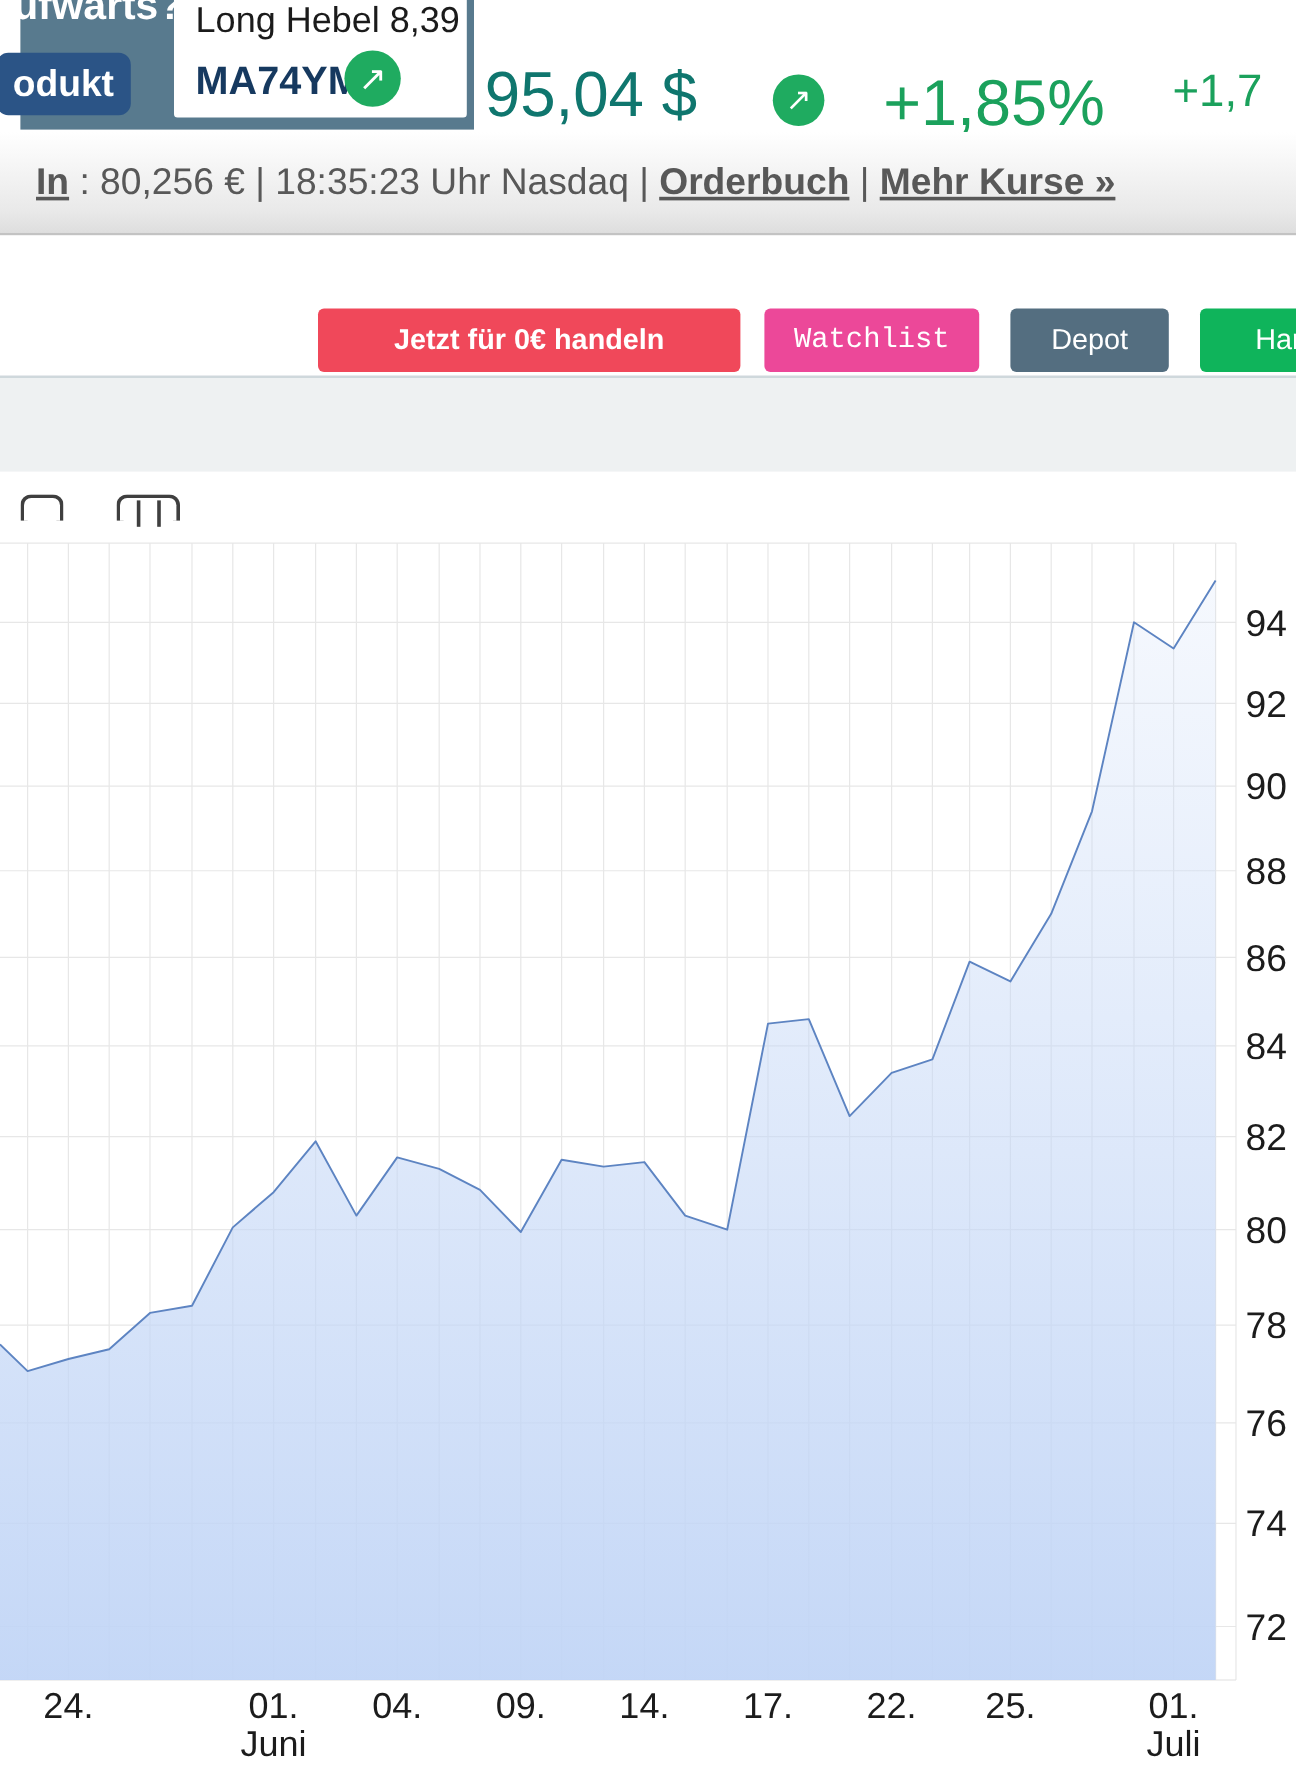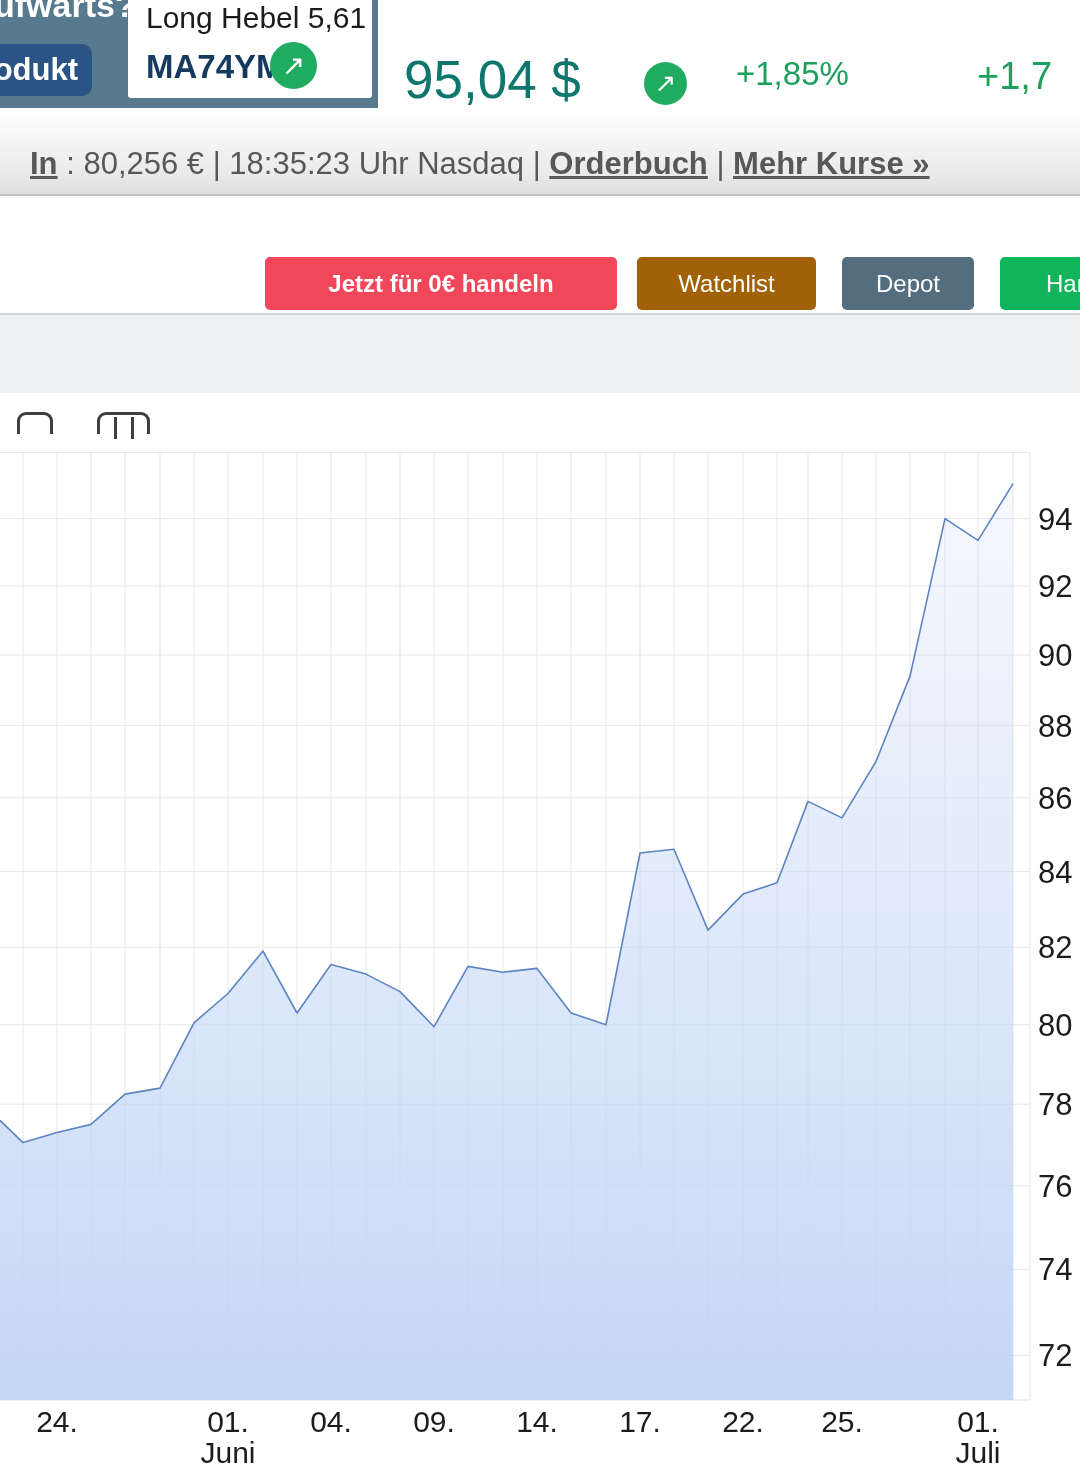--- a/index.html
+++ b/index.html
@@ -2,51 +2,51 @@
 <html><head>
 <meta charset="utf-8">
 <style>
   * { margin:0; padding:0; box-sizing:border-box; }
   html,body { width:1080px; height:1484px; overflow:hidden; background:#fff;
               font-family:"Liberation Sans", sans-serif; }
   .abs { position:absolute; }
   body { position:relative; }
 
   
-  #teaser-panel { left:0; top:0; width:378px; height:108px; background:#587a8e; }
+  #teaser-panel { left:17px; top:0; width:378px; height:108px; background:#587a8e; }
   #teaser-text { left:-6px; top:-14px; color:#fff; font-weight:bold; font-size:34px; white-space:nowrap; }
   #product-button { left:-20px; top:44px; width:112px; height:52px; background:#2b5486;
                     border:none; border-radius:10px; color:#fff; font-weight:bold; font-size:31px;
                     text-align:right; padding-right:14px; }
   #cert-card { left:128px; top:0; width:244px; height:98px; background:#fff; border-radius:0 0 3px 3px; }
   #cert-title { left:18px; top:1px; font-size:30px; color:#1b1b1b; white-space:nowrap; }
   #cert-wkn { left:18px; top:48px; font-size:33px; font-weight:bold; color:#16395f; }
   .green-circle { border-radius:50%; background:#1fab60; color:#fff; display:flex;
                   align-items:center; justify-content:center; }
   #cert-link-icon { left:142px; top:42px; width:47px; height:47px; font-size:28px; }
 
   
   #price-value { left:404px; top:49px; font-size:53px; color:#0f766e; white-space:nowrap; }
   #price-trend-icon { left:644px; top:62px; width:43px; height:43px; font-size:26px; }
-  #price-change-pct { left:736px; top:55px; font-size:33px; color:#1ba15c; white-space:nowrap; }
+  #price-change-pct { left:736px; top:55px; font-size:54px; color:#1ba15c; white-space:nowrap; }
   #price-change-abs { left:977px; top:55px; font-size:38px; color:#1ba15c; white-space:nowrap; }
 
   
   #quote-bar { left:0; top:110px; width:1080px; height:86px;
                background:linear-gradient(#ffffff, #e9e9e9 78%, #dedede);
                border-bottom:2px solid #c3c3c3; }
-  #quote-text { left:30px; top:36px; font-size:31px; color:#585858; white-space:nowrap; }
+  #quote-text { left:30px; top:24px; font-size:31px; color:#585858; white-space:nowrap; }
   #quote-text .b { font-weight:bold; }
   #quote-text .u { text-decoration:underline; }
 
   
   .btn { height:53px; border:none; border-radius:5px; color:#fff; font-size:24px;
          font-family:"Liberation Sans", sans-serif; }
   #trade-button { left:265px; top:257px; width:352px; background:#f0485a; font-weight:bold; }
-  #watchlist-button { left:637px; top:257px; width:179px; background:#a16207; }
+  #watchlist-button { left:637px; top:257px; width:179px; background:#ec4899;font-family:Liberation Mono, monospace; }
   #depot-button { left:842px; top:257px; width:132px; background:#546e80; }
   #handeln-button { left:1000px; top:257px; width:170px; background:#0fb45b; text-align:left; padding-left:46px; }
 
   
   #chart-toolbar { left:0; top:313px; width:1080px; height:80px; background:#eef1f2;
                    border-top:2px solid #cfd8dc; }
   .tb-label { top:338px; font-size:29px; color:#262626; white-space:nowrap; }
   .caret { top:346px; font-size:19px; color:#1e1e1e; line-height:1; }
   #vergleich-label { left:8px; }   #vergleich-caret { left:116px; }
   #darstellung-label { left:176px; } #darstellung-caret { left:306px; }
@@ -67,21 +67,21 @@
   #chart-svg { left:0; top:440px; }
   svg text { font-family:"Liberation Sans", sans-serif; }
 </style>
 </head>
 <body>
 
 <div class="abs" id="teaser-panel">
   <div class="abs" id="teaser-text">ufwärts?</div>
   <button class="abs" id="product-button">odukt</button>
   <div class="abs" id="cert-card">
-    <div class="abs" id="cert-title">Long Hebel 5,61</div>
+    <div class="abs" id="cert-title">Long Hebel 8,39</div>
     <div class="abs" id="cert-wkn">MA74YM</div>
     <div class="abs green-circle" id="cert-link-icon">
       <span>↗</span>
     </div>
   </div>
 </div>
 
 <div class="abs" id="price-value">95,04 $</div>
 <div class="abs green-circle" id="price-trend-icon">
   <span>↗</span>

